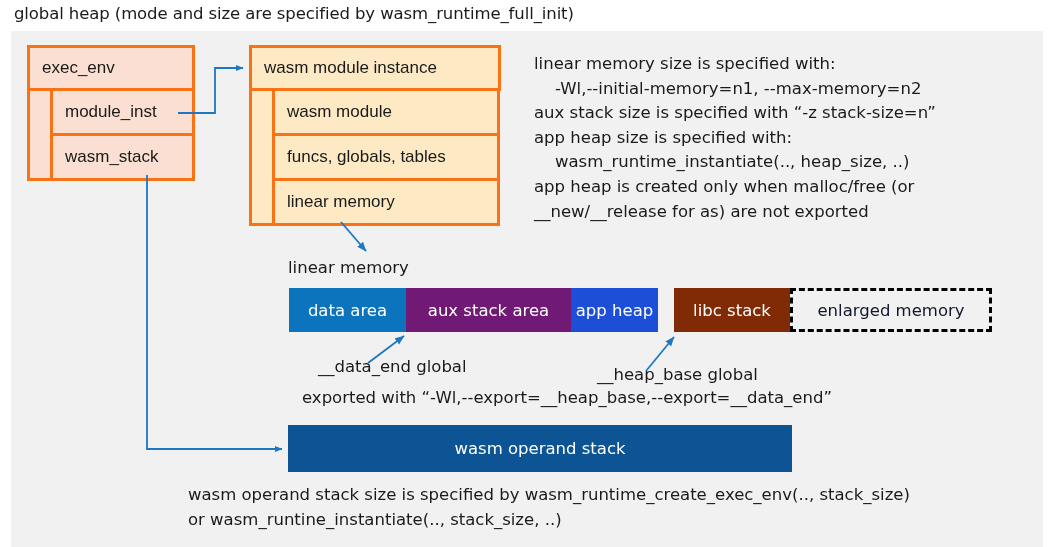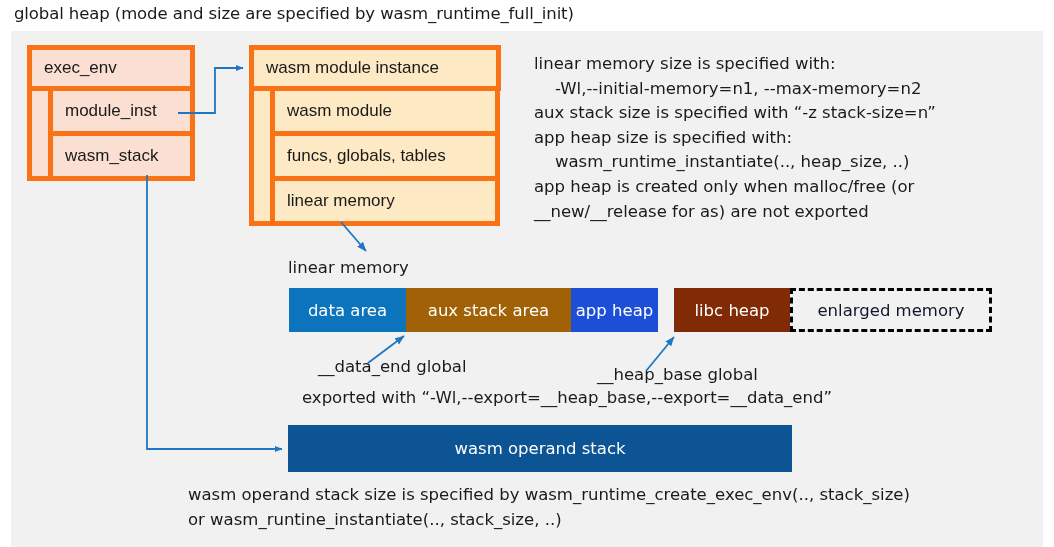--- a/index.html
+++ b/index.html
@@ -21,21 +21,21 @@
   
   .canvas {
     position: absolute; left: 11px; top: 31px;
     width: 1032px; height: 516px;
     background: #f1f1f1;
   }
 
   
   .box {
     position: absolute;
-    border: 5px solid #f97316;
+    border: 3px solid #f97316;
     font-family: "Liberation Sans", sans-serif;
     font-size: 17px;
     color: #1a1a1a;
     display: flex; align-items: center;
   }
   .box.pink  { background: #fadfd2; }
   .box.cream { background: #fdeac4; }
   .box .pad { padding-left: 12px; }
 
   
@@ -144,28 +144,28 @@
     wasm_runtime_instantiate(.., heap_size, ..)
 app heap is created only when malloc/free (or
 __new/__release for as) are not exported</div>
 
   <div class="lm-label">linear memory</div>
 
   <div class="membar">
     <div class="seg" style="left:0px;width:117px;background:#0c74bd;">
       <span>data area</span>
     </div>
-    <div class="seg" style="left:117px;width:165px;background:#a16207;">
+    <div class="seg" style="left:117px;width:165px;background:#701a75;">
       <span>aux stack area</span>
     </div>
     <div class="seg" style="left:282px;width:87px;background:#1d4ed8;">
       <span>app heap</span>
     </div>
     <div class="seg" style="left:385px;width:116px;background:#802b06;">
-      <span>libc heap</span>
+      <span>libc stack</span>
     </div>
     <div class="seg enlarged" style="left:501px;width:202px;">
       <span>enlarged memory</span>
     </div>
   </div>
 
   <div class="ann ann-dataend">__data_end global</div>
   <div class="ann ann-exported">exported with “-Wl,--export=__heap_base,--export=__data_end”</div>
   <div class="ann ann-heapbase">__heap_base global</div>
 

